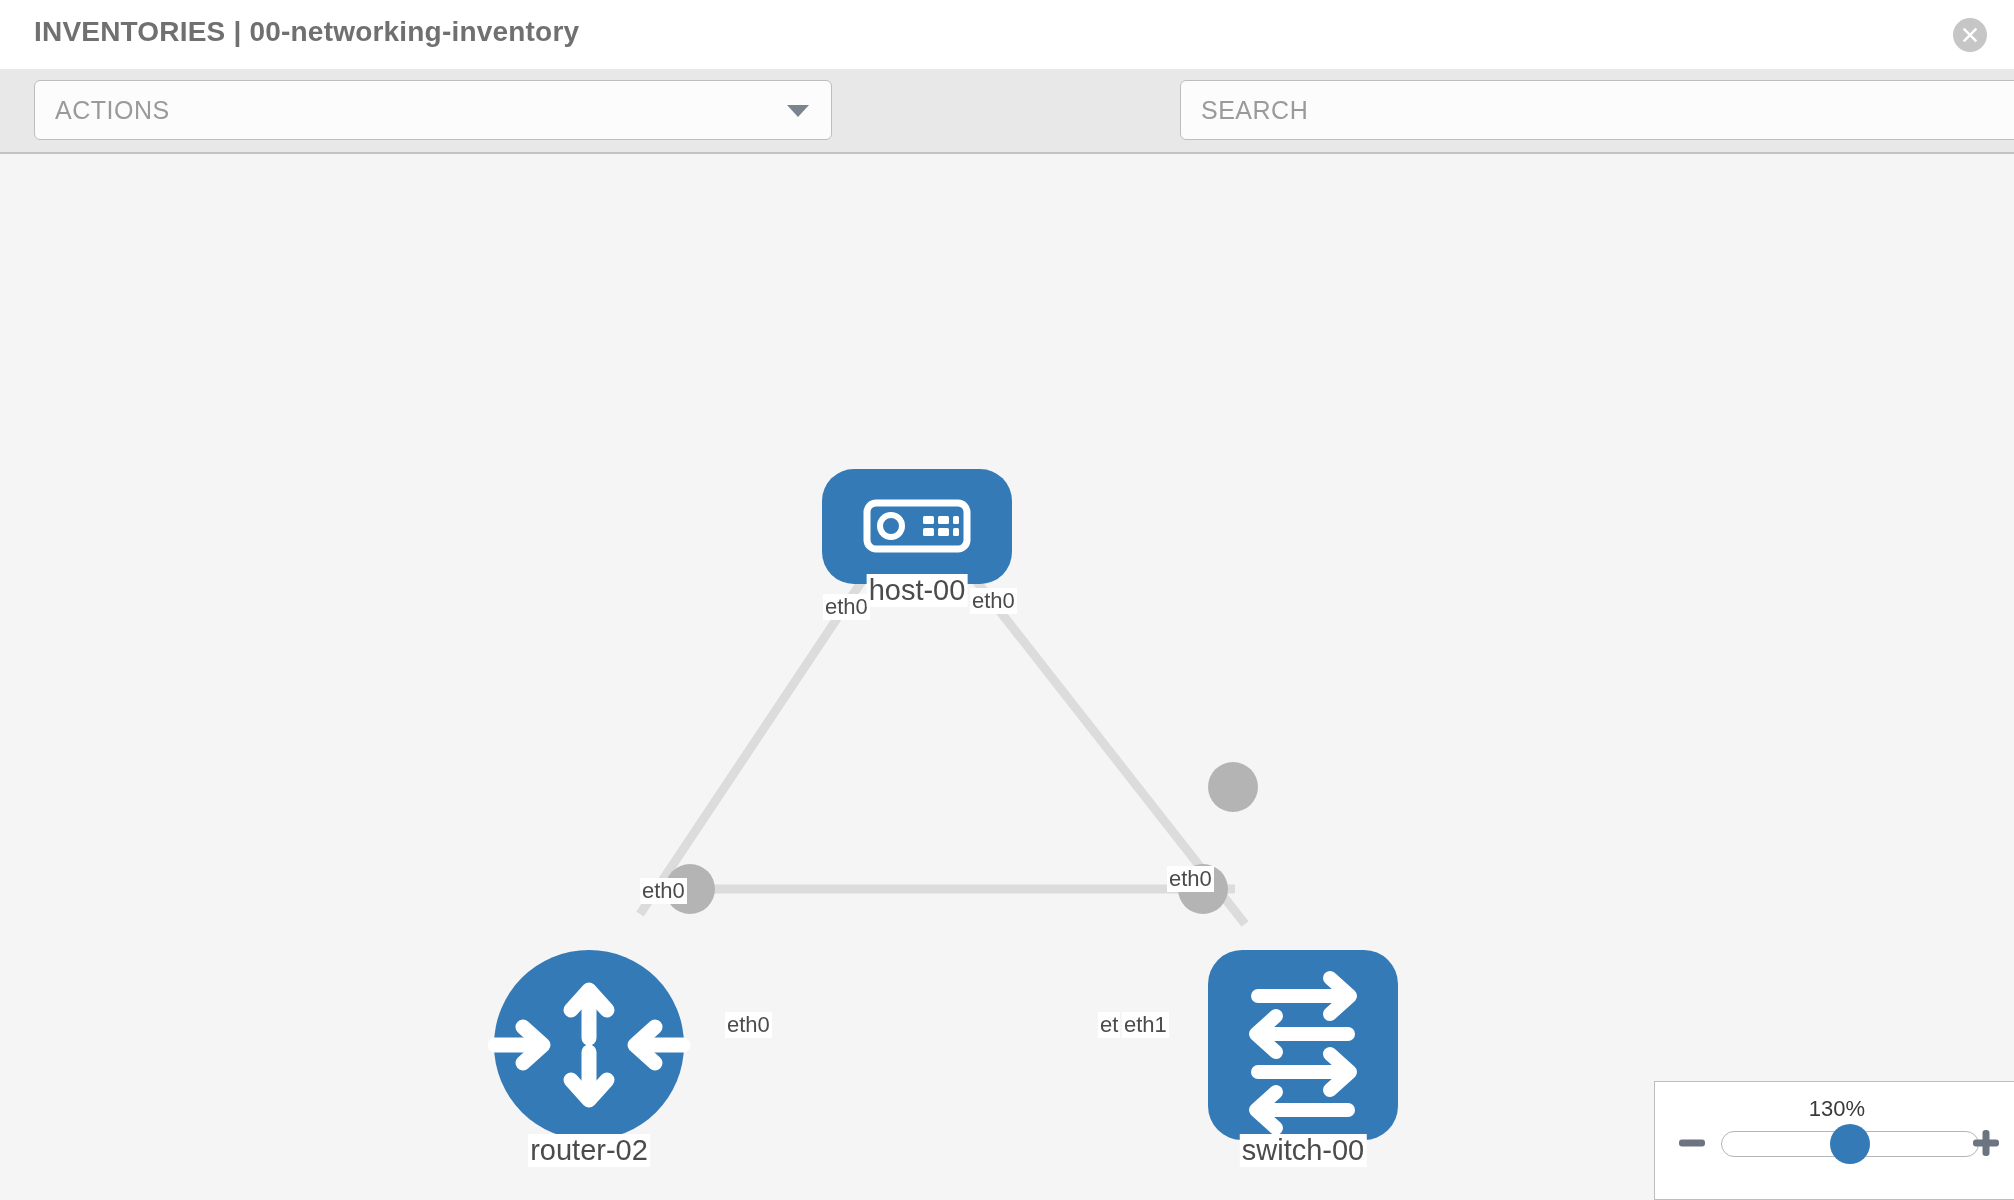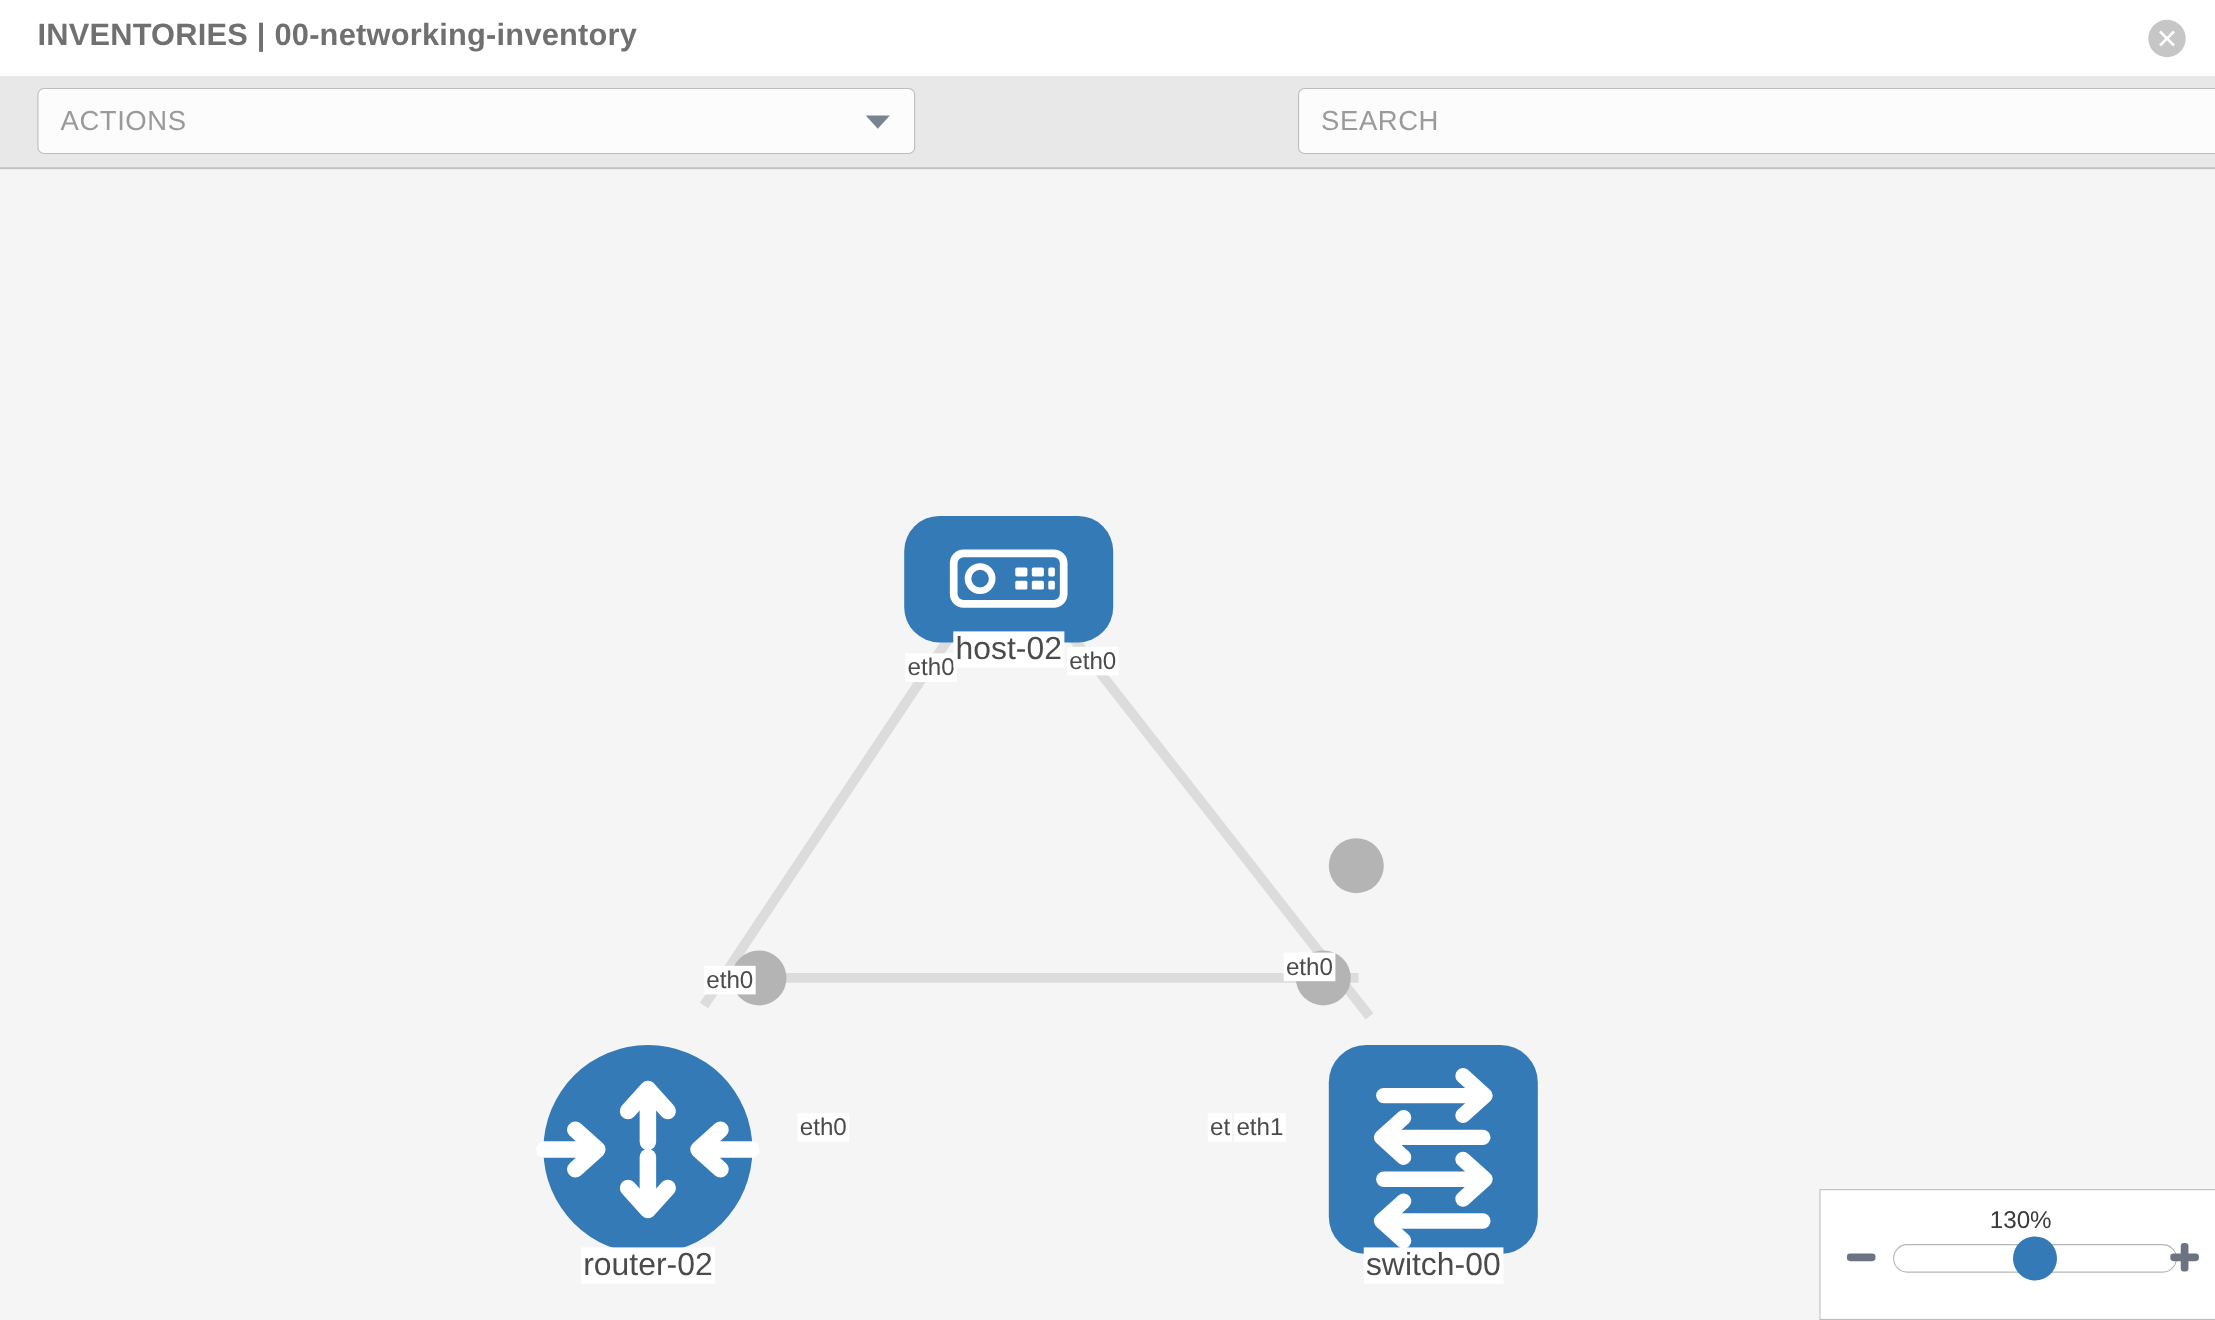--- a/index.html
+++ b/index.html
@@ -305,21 +305,21 @@
     </svg>
 
     <div class="edge-label" style="left:823px; top:440px;">eth0</div>
     <div class="edge-label" style="left:970px; top:434px;">eth0</div>
     <div class="edge-label" style="left:640px; top:724px;">eth0</div>
     <div class="edge-label" style="left:1167px; top:712px;">eth0</div>
     <div class="edge-label" style="left:725px; top:858px;">eth0</div>
     <div class="edge-label" style="left:1098px; top:858px;">et</div>
     <div class="edge-label" style="left:1122px; top:858px;">eth1</div>
 
-    <div class="node-label" style="left:917px; top:420px;">host-02</div>
+    <div class="node-label" style="left:917px; top:420px;">host-00</div>
     <div class="node-label" style="left:589px; top:980px;">router-02</div>
     <div class="node-label" style="left:1303px; top:980px;">switch-00</div>
 
   </div>
 
   <div class="zoom-panel">
     <div class="zoom-level">130%</div>
 
     <div class="zoom-minus">
       <svg width="30" height="30" viewBox="0 0 30 30" aria-hidden="true">

